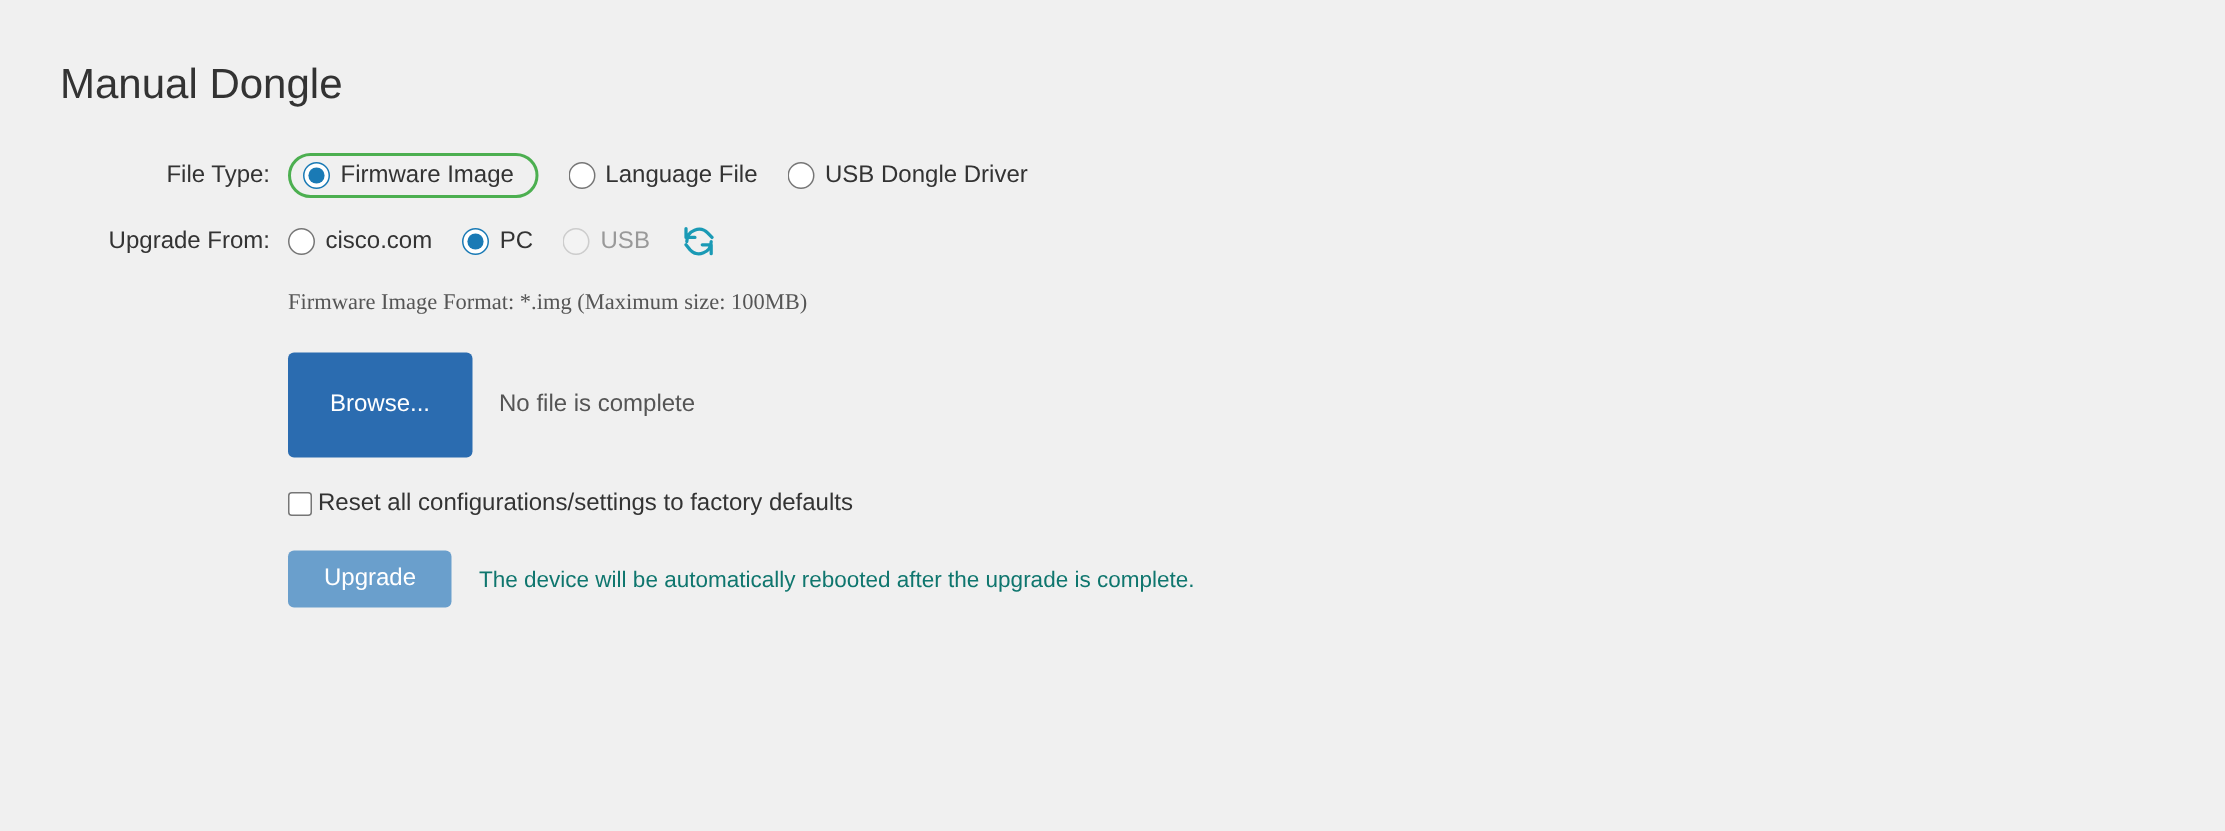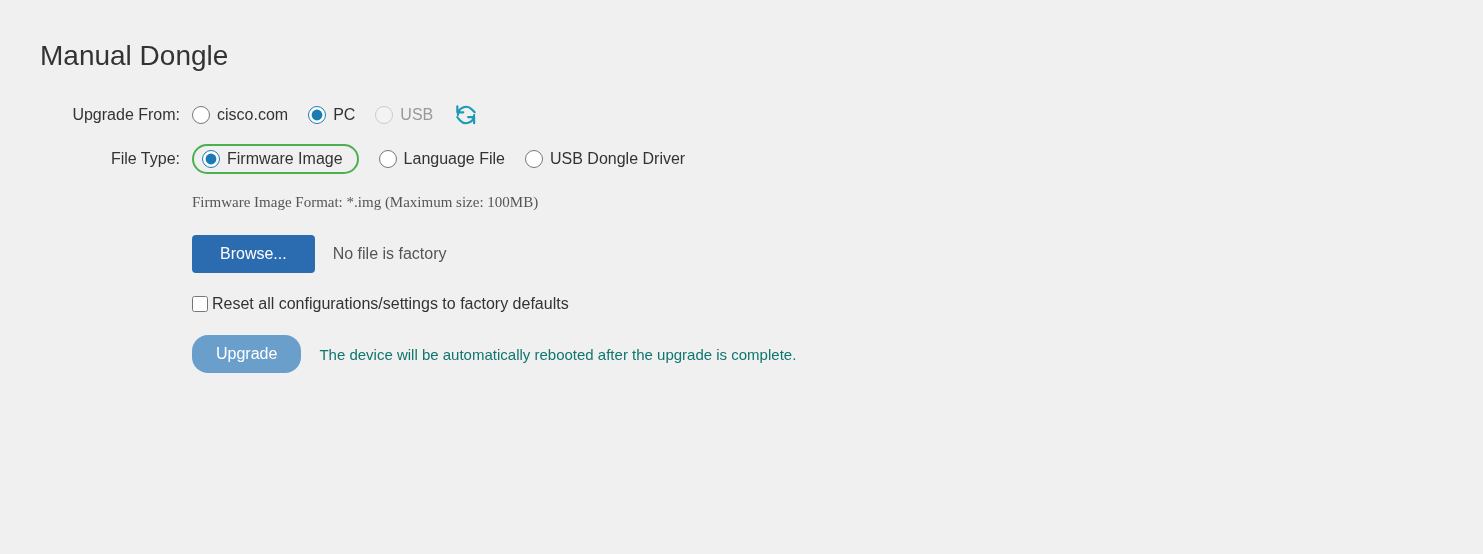--- a/index.html
+++ b/index.html
@@ -128,21 +128,21 @@
       gap: 18px;
       margin-left: 152px;
       margin-top: 8px;
     }
 
     .browse-btn {
       background-color: #2b6cb0;
       color: #fff;
       border: none;
       border-radius: 4px;
-      padding: 10px 28px;
+      padding: 26px 28px;
       font-size: 16px;
       cursor: pointer;
       font-weight: 400;
     }
 
     .no-file-text {
       font-size: 16px;
       color: #555;
     }
 
@@ -170,21 +170,21 @@
       align-items: center;
       gap: 18px;
       margin-left: 152px;
       margin-top: 6px;
     }
 
     .upgrade-btn {
       background-color: #6a9fcc;
       color: #fff;
       border: none;
-      border-radius: 16px;
+      border-radius: 4px;
       padding: 10px 24px;
       font-size: 16px;
       cursor: pointer;
       font-weight: 400;
     }
 
     .upgrade-note {
       font-size: 15px;
       color: #0f766e;
     }
@@ -197,20 +197,41 @@
     }
   </style>
 </head>
 <body>
 
 <div class="page-container">
 
   <h1 class="page-title">Manual Dongle</h1>
 
   <div class="form-section">
+
+    <div class="form-row">
+      <span class="form-label">File Type:</span>
+      <div class="radio-group">
+
+        <label class="radio-highlight">
+          <input type="radio" name="file_type" checked="" style="">
+          <span>Firmware Image</span>
+        </label>
+
+        <label class="radio-option">
+          <input type="radio" name="file_type" style="">
+          <span>Language File</span>
+        </label>
+
+        <label class="radio-option">
+          <input type="radio" name="file_type" style="">
+          <span>USB Dongle Driver</span>
+        </label>
+      </div>
+    </div>
 
     <div class="form-row">
       <span class="form-label">Upgrade From:</span>
       <div class="radio-group">
 
         <label class="radio-option">
           <input type="radio" name="upgrade_from" style="">
           <span>cisco.com</span>
         </label>
 
@@ -225,48 +246,27 @@
         </label>
 
         <span class="refresh-icon" title="Refresh">
           <svg class="sync-icon" viewBox="0 0 24 24" fill="none" xmlns="http://www.w3.org/2000/svg">
             <path d="M4.5 12a7.5 7.5 0 0 1 12.95-5.15L20 9.5M4 4v5.5h5.5M19.5 12a7.5 7.5 0 0 1-12.95 5.15L4 14m15.5 5.5V14H14" stroke="#1a9ab5" stroke-width="2" stroke-linecap="round" stroke-linejoin="round"></path>
           </svg>
         </span>
       </div>
     </div>
 
-    <div class="form-row">
-      <span class="form-label">File Type:</span>
-      <div class="radio-group">
-
-        <label class="radio-highlight">
-          <input type="radio" name="file_type" checked="" style="">
-          <span>Firmware Image</span>
-        </label>
-
-        <label class="radio-option">
-          <input type="radio" name="file_type" style="">
-          <span>Language File</span>
-        </label>
-
-        <label class="radio-option">
-          <input type="radio" name="file_type" style="">
-          <span>USB Dongle Driver</span>
-        </label>
-      </div>
-    </div>
-
     <div class="info-row">
       <span>Firmware Image Format: *.img (Maximum size: 100MB)</span>
     </div>
 
     <div class="browse-row">
       <button class="browse-btn">Browse...</button>
-      <span class="no-file-text">No file is factory</span>
+      <span class="no-file-text">No file is complete</span>
     </div>
 
     <div class="checkbox-row">
       <input type="checkbox" style="">
       <span>Reset all configurations/settings to factory defaults</span>
     </div>
 
     <div class="upgrade-row">
       <button class="upgrade-btn">Upgrade</button>
       <span class="upgrade-note">The device will be automatically rebooted after the upgrade is complete.</span>

